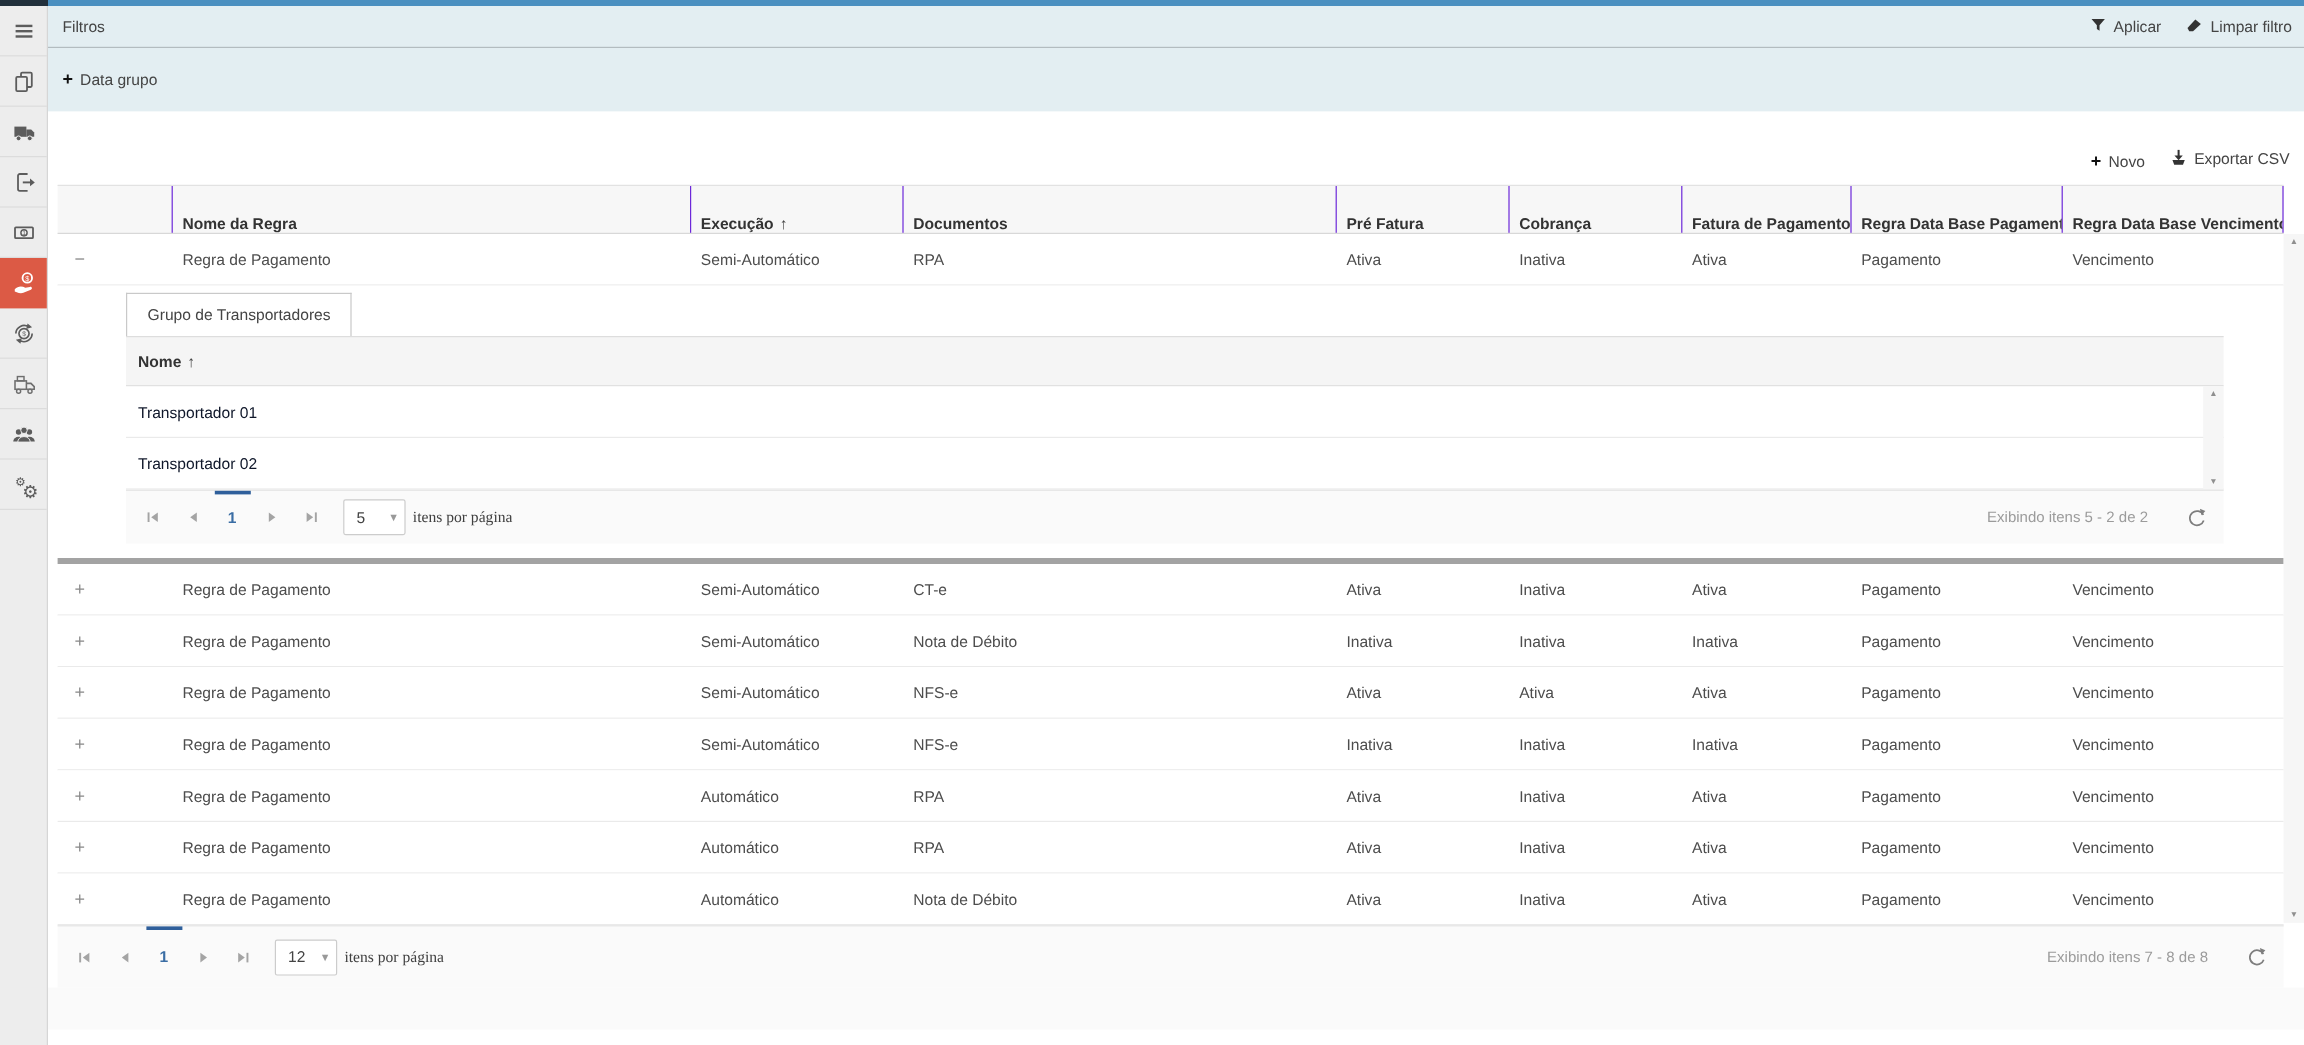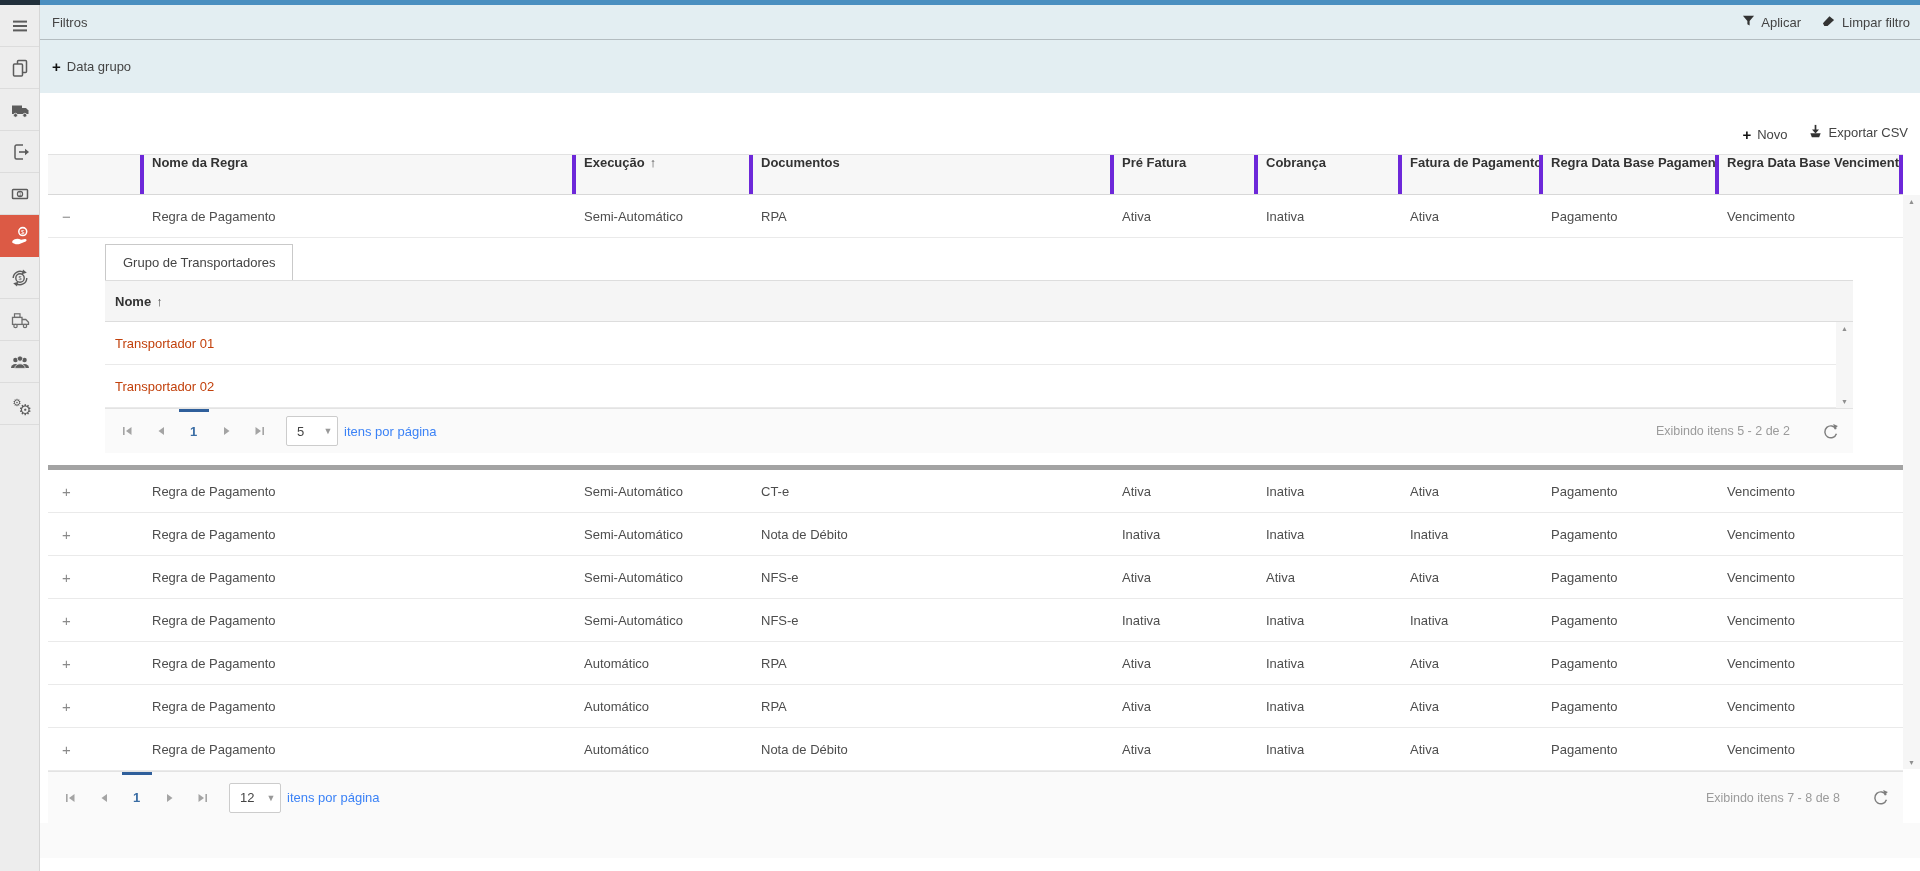--- a/index.html
+++ b/index.html
@@ -19,47 +19,47 @@
   .blueline{height:5px;background:#4a8fc0;}
   .filter-head{height:35px;background:#e3eef2;border-bottom:1px solid #b3bcc0;display:flex;align-items:center;padding:0 10px 0 12px;color:#444;box-sizing:border-box;}
   .filter-actions{margin-left:auto;display:flex;align-items:center;gap:20px;}
   .filter-body{height:53px;background:#e3eef2;display:flex;align-items:center;padding-left:12px;}
   .linkbtn{display:inline-flex;align-items:center;gap:6px;color:#444;cursor:pointer;white-space:nowrap;}
   .plus{font-weight:700;font-size:15px;color:#111;line-height:1;}
   .toolbar{height:61px;background:#fff;display:flex;align-items:flex-end;justify-content:flex-end;gap:20px;padding:0 12px 12px 0;box-sizing:border-box;}
   
   .grid-wrap{position:relative;margin-left:8px;width:1872px;}
   .thead{display:flex;width:1855px;height:41px;background:#f7f7f7;border-top:1px solid #e2e2e2;border-bottom:1px solid #d8d8d8;box-sizing:border-box;}
-  .hcell{display:flex;align-items:flex-start;padding-left:8px;font-weight:700;color:#333;border-right:4px solid #6d28d9;box-sizing:border-box;overflow:hidden;white-space:nowrap;}
+  .hcell{display:flex;align-items:flex-end;padding-left:8px;font-weight:700;color:#333;border-right:1px solid #6d28d9;box-sizing:border-box;overflow:hidden;white-space:nowrap;}
   .sortarrow{margin-left:5px;font-weight:400;color:#444;}
   .trow{display:flex;width:1855px;height:43px;border-bottom:1px solid #eaeaea;background:#fff;box-sizing:border-box;}
   .cell{display:flex;align-items:center;padding-left:8px;box-sizing:border-box;color:#4d4d4d;overflow:hidden;white-space:nowrap;}
   .expander{padding-left:14px;color:#8a8a8a;font-size:15px;cursor:pointer;}
   
   .detail{width:1855px;box-sizing:border-box;background:#fff;border-bottom:5px solid #a3a3a3;padding:6px 0 12px 57px;}
   .tab{display:inline-block;padding:10px 17px;border:1px solid #c9c9c9;border-bottom:none;background:#fff;color:#444;cursor:pointer;}
   .subgrid{width:1748px;}
   .subheader{height:42px;background:#f5f5f5;border-top:1px solid #dddddd;border-bottom:1px solid #dddddd;display:flex;align-items:center;padding-left:10px;font-weight:700;color:#333;box-sizing:border-box;}
   .subrows{position:relative;}
-  .subrow{height:43px;border-bottom:1px solid #eaeaea;display:flex;align-items:center;padding-left:10px;color:#c2410c;background:#fff;box-sizing:border-box;cursor:default;}
+  .subrow{height:43px;border-bottom:1px solid #eaeaea;display:flex;align-items:center;padding-left:10px;color:#0f172a;background:#fff;box-sizing:border-box;cursor:default;}
   .vscroll{background:#f6f6f6;display:flex;flex-direction:column;justify-content:space-between;align-items:center;font-size:7px;color:#8f8f8f;padding:3px 0;box-sizing:border-box;}
   .sub-vscroll{position:absolute;right:0;top:0;bottom:0;width:17px;}
   .main-vscroll{position:absolute;right:0;top:41px;width:17px;height:574px;}
   .scroll-arrow{cursor:pointer;line-height:1;}
   
   .pager{display:flex;align-items:center;background:#fafafa;border-top:1px solid #e3e3e3;padding:0 14px 0 6px;box-sizing:border-box;position:relative;}
   .pager.main-pager{height:52px;width:1855px;}
   .pager.sub-pager{height:45px;}
   .pgbtn{width:33px;height:100%;display:flex;align-items:center;justify-content:center;cursor:pointer;}
   .pgnum{position:relative;width:33px;height:100%;display:flex;align-items:center;justify-content:center;color:#3a6da4;font-weight:700;cursor:pointer;}
   .pgnum::before{content:"";position:absolute;top:0;left:50%;transform:translateX(-50%);width:30px;height:3px;background:#2f5f9b;}
   .dropdown{width:52px;height:30px;border:1px solid #cccccc;border-radius:2px;background:#fff;display:flex;align-items:center;margin:0 6px 0 10px;cursor:pointer;box-sizing:border-box;}
   .dd-val{padding-left:10px;flex:1;color:#444;}
   .dd-arrow{width:18px;color:#999;font-size:9px;text-align:center;}
-  .pager-label{color:#3b82f6;}
+  .pager-label{color:#404040;font-family:Liberation Serif, serif;}
   .pager-status{margin-left:auto;color:#9b9b9b;font-size:12.5px;}
   .refresh{margin-left:32px;cursor:pointer;display:flex;align-items:center;}
   .below{height:35px;background:#fafafa;}
 </style>
 </head>
 <body>
 
 <div class="app">
   <div class="corner"></div>
   <aside class="sidebar" id="sidebar">

